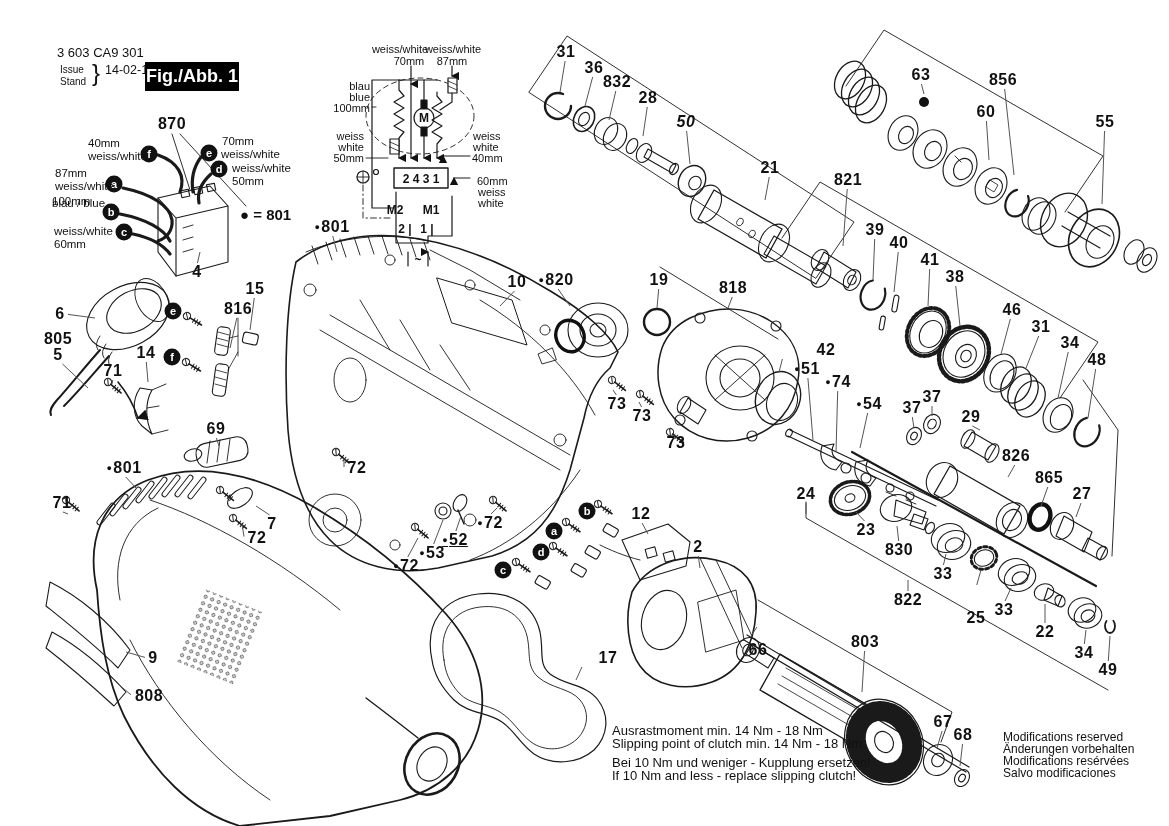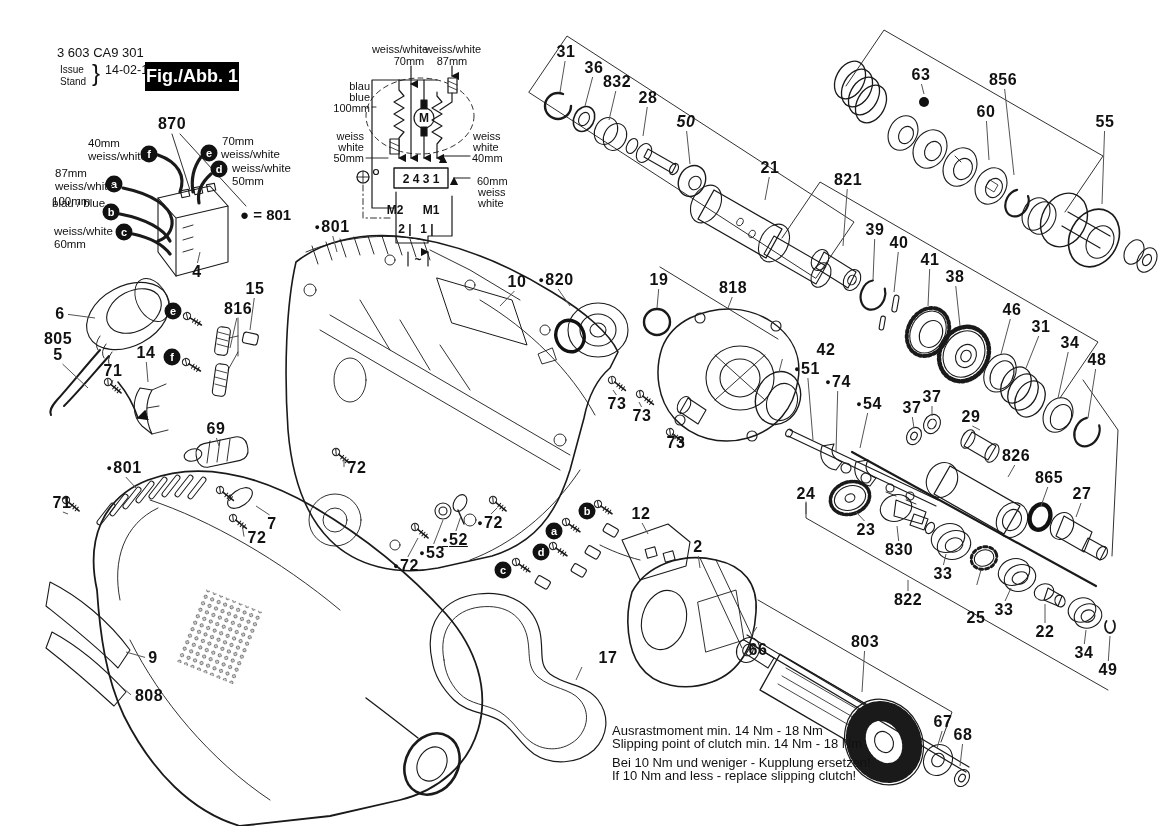--- a/index.html
+++ b/index.html
@@ -620,14 +620,20 @@
   <div id="dot-legend">● = 801</div>
 
   <div id="notes">
     <div>Ausrastmoment min. 14&nbsp;Nm - 18&nbsp;Nm</div>
     <div>Slipping point of clutch min. 14&nbsp;Nm - 18&nbsp;Nm</div>
     <div class="gap"></div>
     <div>Bei 10 Nm und weniger - Kupplung ersetzen!</div>
     <div>If 10 Nm and less - replace slipping clutch!</div>
   </div>
 
+  <div id="mods">
+    <div>Modifications reserved</div>
+    <div>Änderungen vorbehalten</div>
+    <div>Modifications resérvées</div>
+    <div>Salvo modificaciones</div>
+  </div>
 
 </div>
 
 </body></html>

